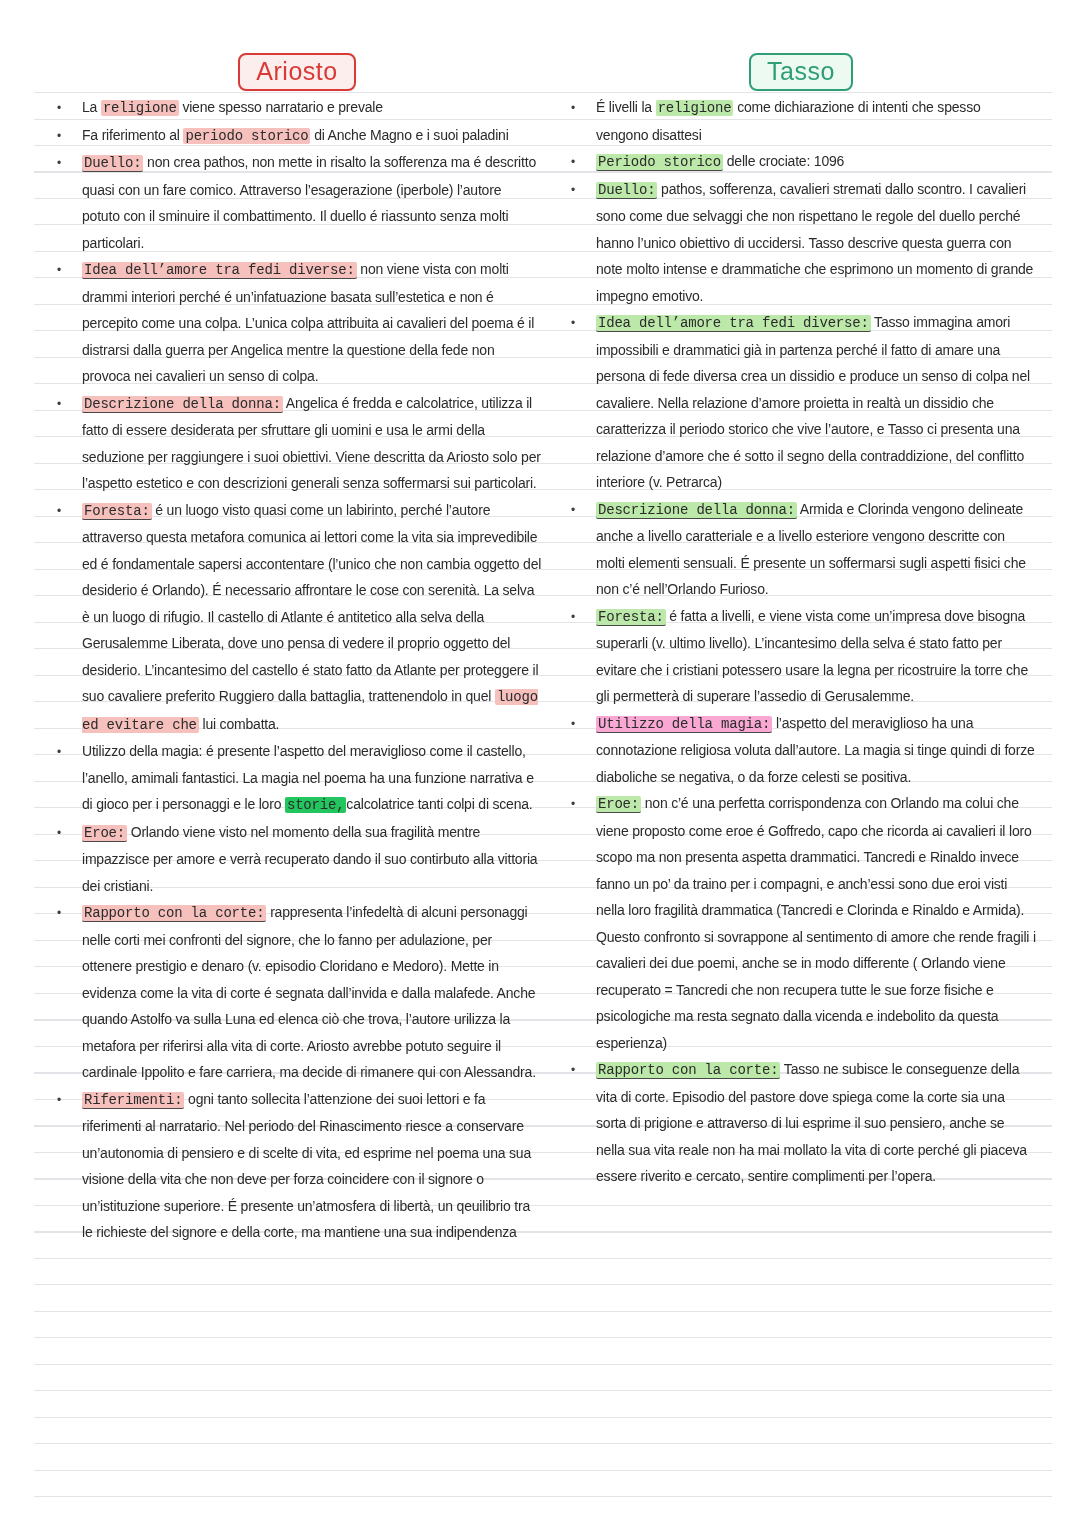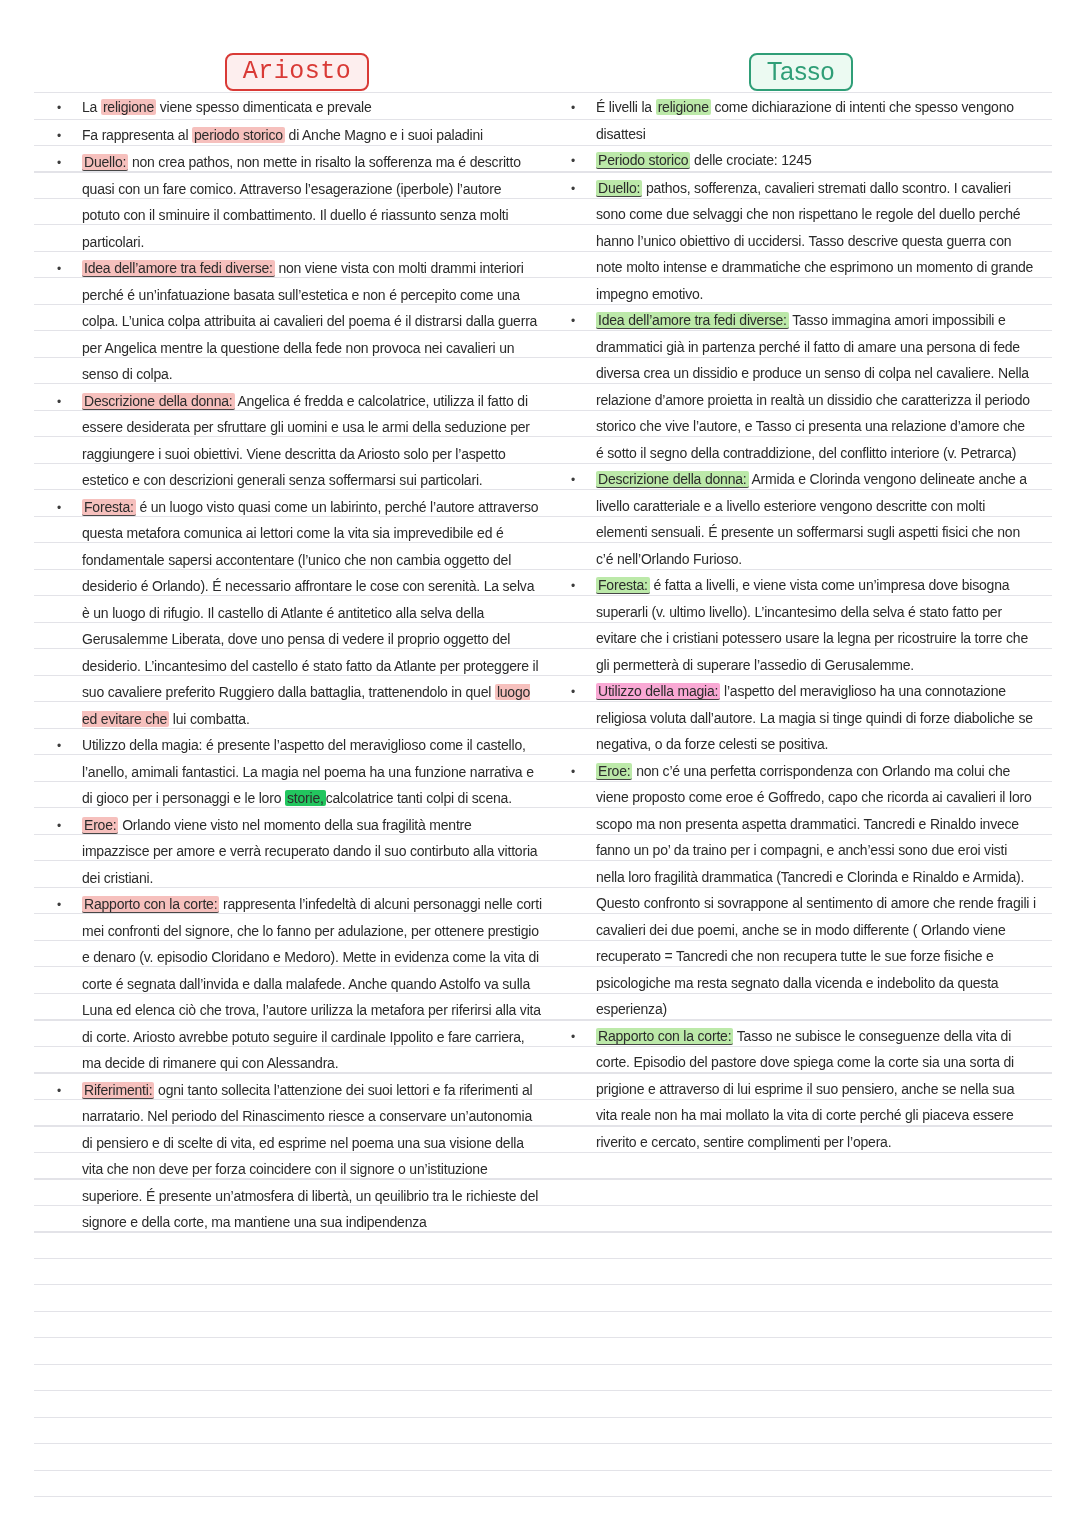--- a/index.html
+++ b/index.html
@@ -30,40 +30,40 @@
   }
   ul.items { list-style:none; margin-top:3px; }
   li.note-item { display:flex; align-items:flex-start; }
   .bullet {
     flex:0 0 30px; padding-left:5px; padding-top:1px;
     font-size:12px; line-height:26.5px; color:#3c3c3c;
   }
   .item-text {
     flex:1; font-size:14px; line-height:26.5px; letter-spacing:-0.2px;
   }
-  .hl { padding:0 2px; border-radius:2px; }
+  .hl { padding:0 2px; border-radius:2px;font-family:Liberation Mono, monospace; }
   .ul { border-bottom:1.5px solid #474747; }
 </style>
 </head>
 <body>
 
 <div class="page" style="background: rgb(255, 255, 255);">
   <div class="rules"></div>
   <div class="columns">
 
     <section class="column">
-      <div class="title-box" style="color: rgb(217, 58, 54); border-color: rgb(217, 58, 54); background: rgb(253, 238, 238); font-family: Liberation Mono, monospace;">Ariosto</div>
+      <div class="title-box" style="color: rgb(217, 58, 54); border-color: rgb(217, 58, 54); background: rgb(253, 238, 238);">Ariosto</div>
       <ul class="items">
           <li class="note-item">
             <span class="bullet">•</span>
-            <span class="item-text"><span>La </span><span class="hl" style="background-color: rgb(246, 192, 189);">religione</span><span> viene spesso dimenticata e prevale</span></span>
+            <span class="item-text"><span>La </span><span class="hl" style="background-color: rgb(246, 192, 189);">religione</span><span> viene spesso narratario e prevale</span></span>
           </li>
           <li class="note-item">
             <span class="bullet">•</span>
-            <span class="item-text"><span>Fa rappresenta al </span><span class="hl" style="background-color: rgb(246, 192, 189);">periodo storico</span><span> di Anche Magno e i suoi paladini</span></span>
+            <span class="item-text"><span>Fa riferimento al </span><span class="hl" style="background-color: rgb(246, 192, 189);">periodo storico</span><span> di Anche Magno e i suoi paladini</span></span>
           </li>
           <li class="note-item">
             <span class="bullet">•</span>
             <span class="item-text"><span class="hl ul" style="background-color: rgb(246, 192, 189);">Duello:</span><span> non crea pathos, non mette in risalto la sofferenza ma é descritto quasi con un fare comico. Attraverso l’esagerazione (iperbole) l’autore potuto con il sminuire il combattimento. Il duello é riassunto senza molti particolari.</span></span>
           </li>
           <li class="note-item">
             <span class="bullet">•</span>
             <span class="item-text"><span class="hl ul" style="background-color: rgb(246, 192, 189);">Idea dell’amore tra fedi diverse:</span><span> non viene vista con molti drammi interiori perché é un’infatuazione basata sull’estetica e non é percepito come una colpa. L’unica colpa attribuita ai cavalieri del poema é il distrarsi dalla guerra per Angelica mentre la questione della fede non provoca nei cavalieri un senso di colpa.</span></span>
           </li>
           <li class="note-item">
@@ -95,21 +95,21 @@
 
     <section class="column right">
       <div class="title-box" style="color: rgb(47, 158, 119); border-color: rgb(47, 158, 119); background: rgb(236, 250, 242);">Tasso</div>
       <ul class="items">
           <li class="note-item">
             <span class="bullet">•</span>
             <span class="item-text"><span>É livelli la </span><span class="hl" style="background-color: rgb(188, 233, 169);">religione</span><span> come dichiarazione di intenti che spesso vengono disattesi</span></span>
           </li>
           <li class="note-item">
             <span class="bullet">•</span>
-            <span class="item-text"><span class="hl ul" style="background-color: rgb(188, 233, 169);">Periodo storico</span><span> delle crociate: 1245</span></span>
+            <span class="item-text"><span class="hl ul" style="background-color: rgb(188, 233, 169);">Periodo storico</span><span> delle crociate: 1096</span></span>
           </li>
           <li class="note-item">
             <span class="bullet">•</span>
             <span class="item-text"><span class="hl ul" style="background-color: rgb(188, 233, 169);">Duello:</span><span> pathos, sofferenza, cavalieri stremati dallo scontro. I cavalieri sono come due selvaggi che non rispettano le regole del duello perché hanno l’unico obiettivo di uccidersi. Tasso descrive questa guerra con note molto intense e drammatiche che esprimono un momento di grande impegno emotivo.</span></span>
           </li>
           <li class="note-item">
             <span class="bullet">•</span>
             <span class="item-text"><span class="hl ul" style="background-color: rgb(188, 233, 169);">Idea dell’amore tra fedi diverse:</span><span> Tasso immagina amori impossibili e drammatici già in partenza perché il fatto di amare una persona di fede diversa crea un dissidio e produce un senso di colpa nel cavaliere. Nella relazione d’amore proietta in realtà un dissidio che caratterizza il periodo storico che vive l’autore, e Tasso ci presenta una relazione d’amore che é sotto il segno della contraddizione, del conflitto interiore (v. Petrarca)</span></span>
           </li>
           <li class="note-item">

